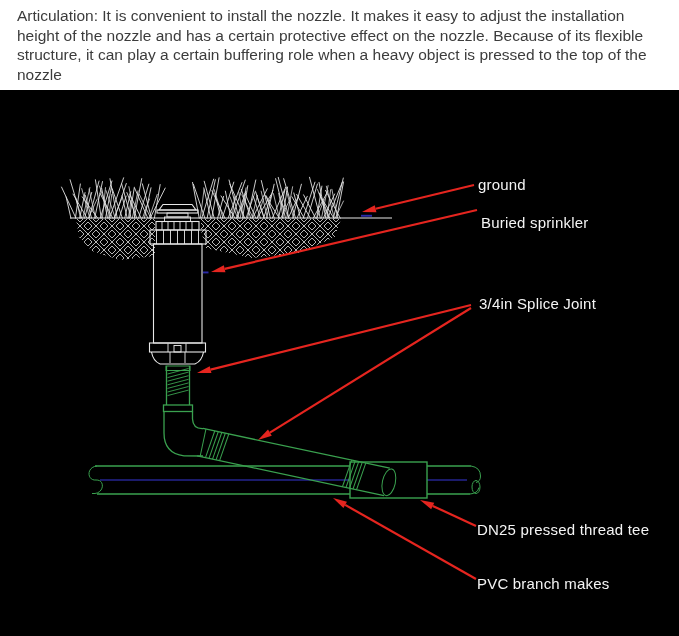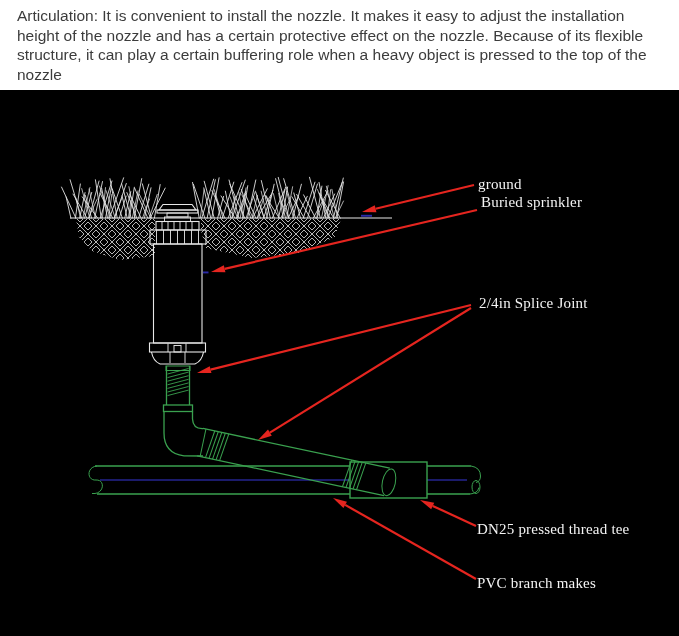--- a/index.html
+++ b/index.html
@@ -8,21 +8,21 @@
   }
   html,body{margin:0;padding:0;background:#ffffff;}
   #stage{position:relative;width:679px;height:636px;background:#ffffff;overflow:hidden;
          font-family:"Liberation Sans", sans-serif;}
   #header{position:absolute;left:0;top:0;width:679px;height:90px;background:#ffffff;box-sizing:border-box;
           padding:6px 14px 0 17px;}
   #header p{margin:0;width:652px;font-size:15.5px;line-height:19.5px;color:var(--headertext);}
   #panel{position:absolute;left:0;top:90px;width:679px;height:546px;background:var(--bg);}
   #cad{position:absolute;left:0;top:0;}
   .lbl{position:absolute;color:#f4f4f4;font-size:15px;line-height:17px;white-space:nowrap;
-       letter-spacing:0.2px;font-family:Liberation Serif, serif;}
+       letter-spacing:0.2px;}
   .cadline{stroke:var(--cadwhite);stroke-width:1.1;fill:none;}
   .cadthin{stroke:var(--cadwhite);stroke-width:0.9;fill:none;}
   .gline{stroke:var(--green);stroke-width:1.3;fill:none;}
   .gthin{stroke:var(--green);stroke-width:1;fill:none;}
   .navyline{stroke:var(--navy);stroke-width:1.3;fill:none;opacity:0.85;}
   .redline{stroke:var(--red);stroke-width:2.2;fill:none;}
   .redhead{fill:var(--red);stroke:none;}
   .weaveshape{fill:url(#weave);stroke:none;}
 </style>
 </head>
@@ -285,18 +285,18 @@
             <polygon points="420,410 434.21412625171473,412.63032600647045 431.1821248452414,419.1607905742592" class="redhead"></polygon>
           </g>
           <g>
             <line x1="476" y1="489" x2="345.18152837164064" y2="414.9000265601601" class="redline"></line>
             <polygon points="333,408 346.9558209156818,411.76763355030965 343.4072358275995,418.0324195700105" class="redhead"></polygon>
           </g>
         </g>
     </svg>
 
     <div class="lbl" style="left:478px;top:86px">ground</div>
-    <div class="lbl" style="left:481px;top:104px">Buried sprinkler</div>
-    <div class="lbl" style="left:479px;top:205px">2/4in Splice Joint</div>
+    <div class="lbl" style="left:481px;top:124px">Buried sprinkler</div>
+    <div class="lbl" style="left:479px;top:205px">3/4in Splice Joint</div>
     <div class="lbl" style="left:477px;top:431px">DN25 pressed thread tee</div>
     <div class="lbl" style="left:477px;top:485px">PVC branch makes</div>
   </div>
 </div>
 
 </body></html>

